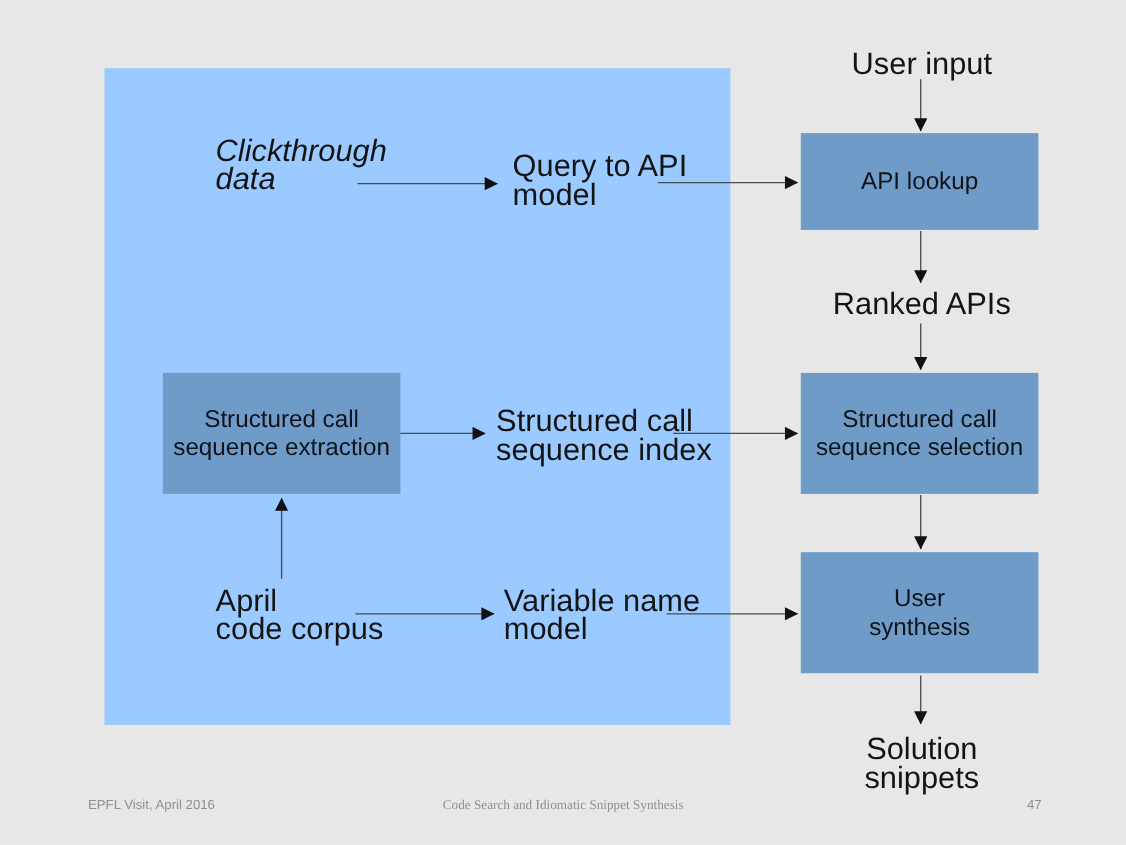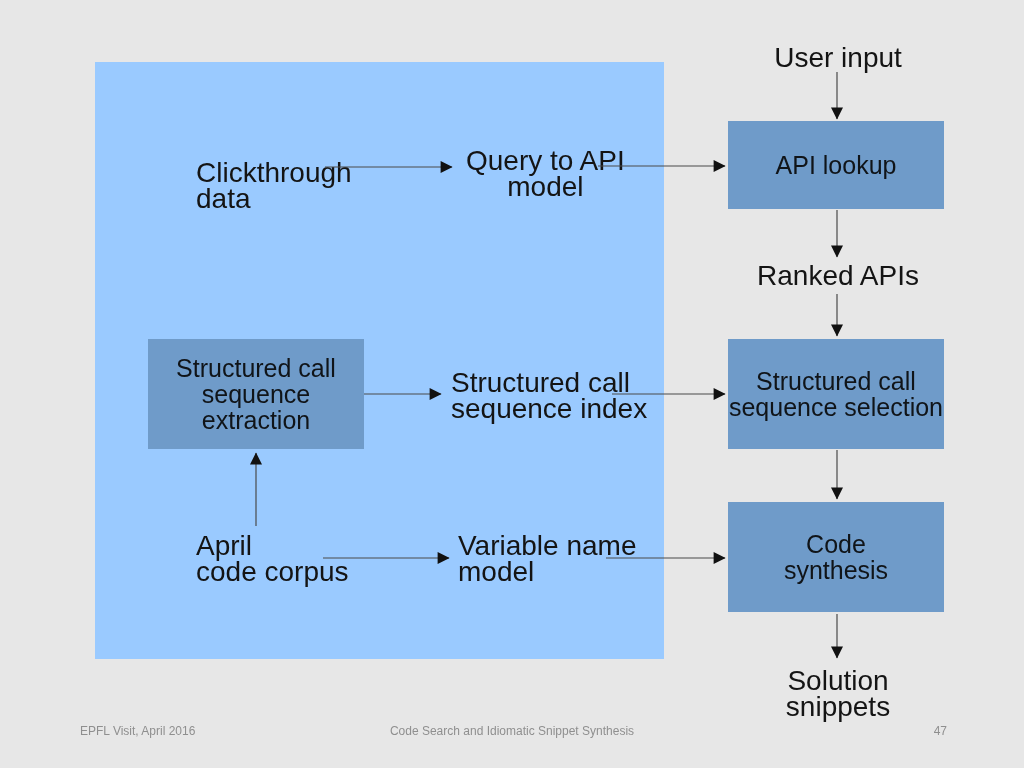--- a/index.html
+++ b/index.html
@@ -23,58 +23,58 @@
     font-size:21px; line-height:26px; white-space:pre-line;
   }
   .lbl{
     position:absolute; font-size:28px; line-height:26px;
     white-space:pre-line; color:var(--text);
   }
   .lbl.centered{ text-align:center; width:200px; left:738px; }
   .node{
     position:absolute; width:216px; background:var(--box);
     display:flex; align-items:center; justify-content:center;
-    text-align:center; font-size:25px; line-height:26px;
+    text-align:center; font-size:22px; line-height:26px;
     white-space:pre-line; color:#101418;
   }
   #n-extraction{ left:148px; top:339px; height:110px; }
   #n-api-lookup{ left:728px; top:121px; height:88px; }
   #n-selection { left:728px; top:339px; height:110px; }
   #n-synthesis { left:728px; top:502px; height:110px; }
-  #l-clickthrough{ left:196px; top:160px; }
-  #l-query      { left:466px; top:148px;text-align:center; }
+  #l-clickthrough{ left:196px; top:124px;font-style:italic; }
+  #l-query      { left:466px; top:138px; }
   #l-index      { left:451px; top:370px; }
   #l-github     { left:196px; top:533px; }
   #l-varname    { left:458px; top:533px; }
   #l-userinput  { top:45px; }
   #l-ranked     { top:263px; }
   #l-solution   { top:668px; }
   .arrows{ position:absolute; left:0; top:0; width:1024px; height:768px; pointer-events:none; }
   .arrows line{ stroke:var(--arrow); stroke-width:1.2; }
   .footer{
     position:absolute; left:0; top:724px; width:1024px; height:26px;
     font-size:12px; color:var(--footer-text);
   }
   .footer .f-left  { position:absolute; left:80px; }
-  .footer .f-center{ position:absolute; left:0; width:1024px; text-align:center; }
+  .footer .f-center{ position:absolute; left:0; width:1024px; text-align:center;font-family:Liberation Serif, serif; }
   .footer .f-right { position:absolute; right:77px; }
 </style>
 </head>
 <body>
 
 <div class="slide">
 
   <div class="panel"></div>
 
   <div class="node" id="n-extraction">Structured call
 sequence extraction</div>
   <div class="node" id="n-api-lookup">API lookup</div>
   <div class="node" id="n-selection">Structured call
 sequence selection</div>
-  <div class="node" id="n-synthesis">Code
+  <div class="node" id="n-synthesis">User
 synthesis</div>
 
   <div class="lbl" id="l-clickthrough">Clickthrough
 data</div>
   <div class="lbl" id="l-query">Query to API
 model</div>
   <div class="lbl" id="l-index">Structured call
 sequence index</div>
   <div class="lbl" id="l-github">April
 code corpus</div>

